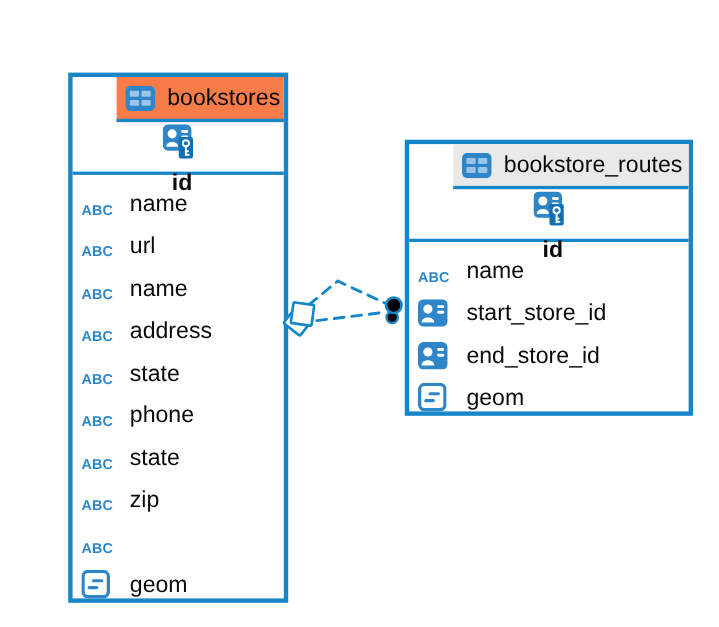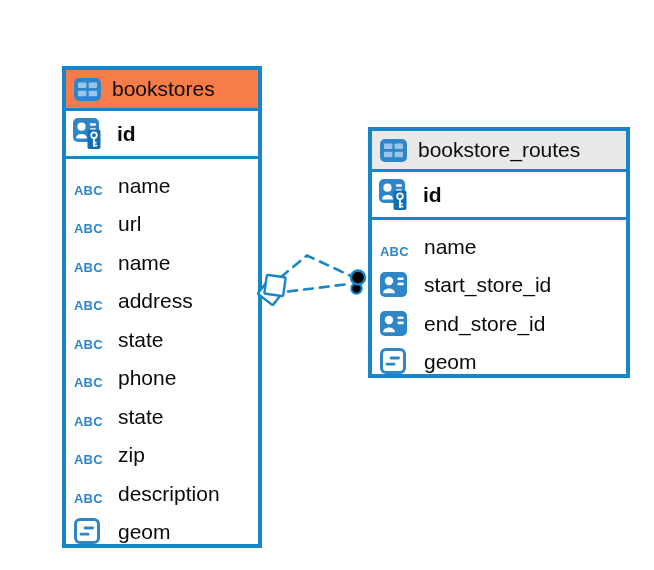--- a/index.html
+++ b/index.html
@@ -11,30 +11,30 @@
     position:absolute; background:#ffffff;
     border:4px solid #1786c9; box-sizing:border-box; z-index:1;
   }
   .er-table.bookstores { left:62px; top:66px; width:200px; }
   .er-table.routes     { left:368px; top:127px; width:262px; }
 
   .tbl-header {
     display:flex; align-items:center; gap:9px;
     height:38px; padding:0 4px 0 8px;
     border-bottom:3px solid #1786c9;
-    font-size:21px; color:#0a0a0a; white-space:nowrap;
+    font-size:21px; color:#0a0a0a; white-space:nowrap;margin-left:40px;
   }
   .bookstores .tbl-header { background:#f87c48; }
   .routes     .tbl-header { background:#e9e9e9; }
 
   .pk-row {
     display:flex; align-items:center; gap:9px;
     height:45px; padding-left:7px;
     border-bottom:3px solid #1786c9;
-    font-size:21px; font-weight:bold; color:#0a0a0a;
+    font-size:21px; font-weight:bold; color:#0a0a0a;flex-direction:column;
   }
   .col-row {
     display:flex; align-items:flex-end; gap:9px;
     height:38.5px; padding-left:8px;
     font-size:21px; color:#0a0a0a; white-space:nowrap;
   }
   .icon-slot { width:35px; flex:0 0 35px; display:flex; align-items:center; }
   .icon-slot.hdr { width:29px; flex:0 0 29px; }
   .abc-label {
     color:#2e86c8; font-weight:700; font-size:13px; letter-spacing:0.2px;
@@ -107,21 +107,20 @@
     <div class="col-row">
       <span class="icon-slot abc-label">ABC</span>
       <span>state</span>
     </div>
     <div class="col-row">
       <span class="icon-slot abc-label">ABC</span>
       <span>zip</span>
     </div>
     <div class="col-row">
       <span class="icon-slot abc-label">ABC</span>
-      <span>description</span>
     </div>
     <div class="col-row">
       <span class="icon-slot">
         <svg width="26" height="26" viewBox="0 0 26 26">
           <rect x="1.5" y="1.5" width="23" height="23" rx="4.5" fill="#ffffff" stroke="#2e86c8" stroke-width="3"></rect>
           <line x1="11" y1="10" x2="18.6" y2="10" stroke="#2e86c8" stroke-width="2.8" stroke-linecap="round"></line>
           <line x1="7" y1="16.2" x2="14" y2="16.2" stroke="#2e86c8" stroke-width="2.8" stroke-linecap="round"></line>
         </svg>
       </span>
       <span>geom</span>

